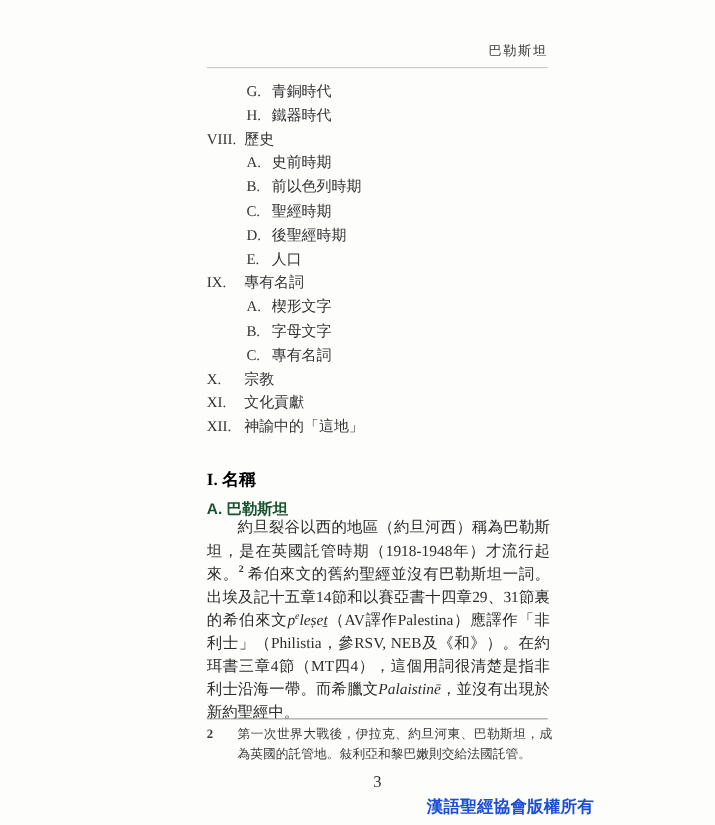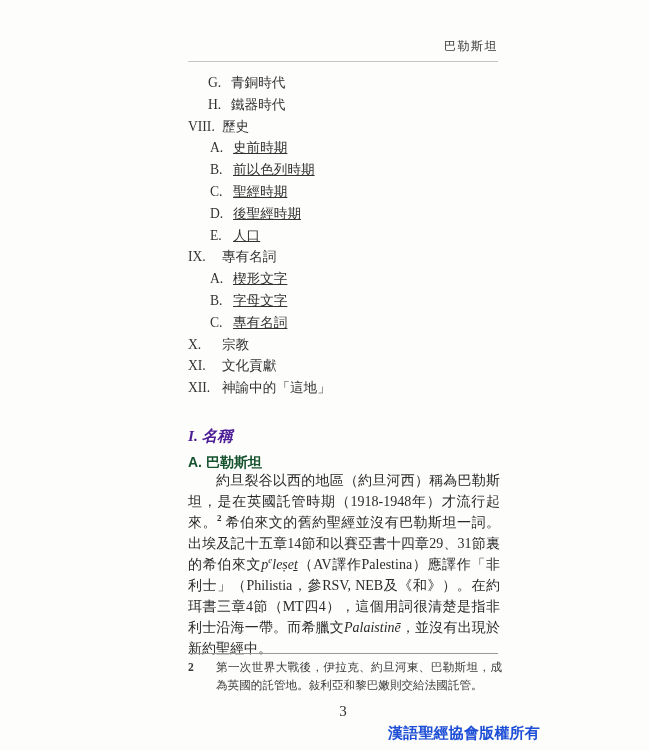--- a/index.html
+++ b/index.html
@@ -36,33 +36,32 @@
     position: absolute;
     top: 72px; left: 188px;
     width: 330px;
     font-size: 13.6px;
     line-height: 21.8px;
     color: #333;
   }
   .o-row { white-space: nowrap; }
   .o-num { display: inline-block; color: #333; }
   .o-row.roman .o-num { width: 34px; }
-  .o-row.letter { margin-left: 22px; text-decoration: underline; }
+  .o-row.letter { margin-left: 36px; }
   .o-row.letter .o-num { width: 23px; }
-  .o-row.letter-wide { margin-left: 20px; }
+  .o-row.letter-wide { margin-left: 36px; }
   .o-row.letter-wide .o-num { width: 23px; }
 
   
   .section-heading {
     position: absolute;
     top: 426px; left: 188px;
     font-size: 15.5px;
     font-weight: bold;
-    color: #4c1d95;
-    font-style: italic;
+    color: #000000;
   }
   .subsection-heading {
     position: absolute;
     top: 454px; left: 188px;
     font-family: "Liberation Sans", "DejaVu Sans", sans-serif;
     font-size: 14px;
     font-weight: 600;
     color: #14532d;
   }
 

